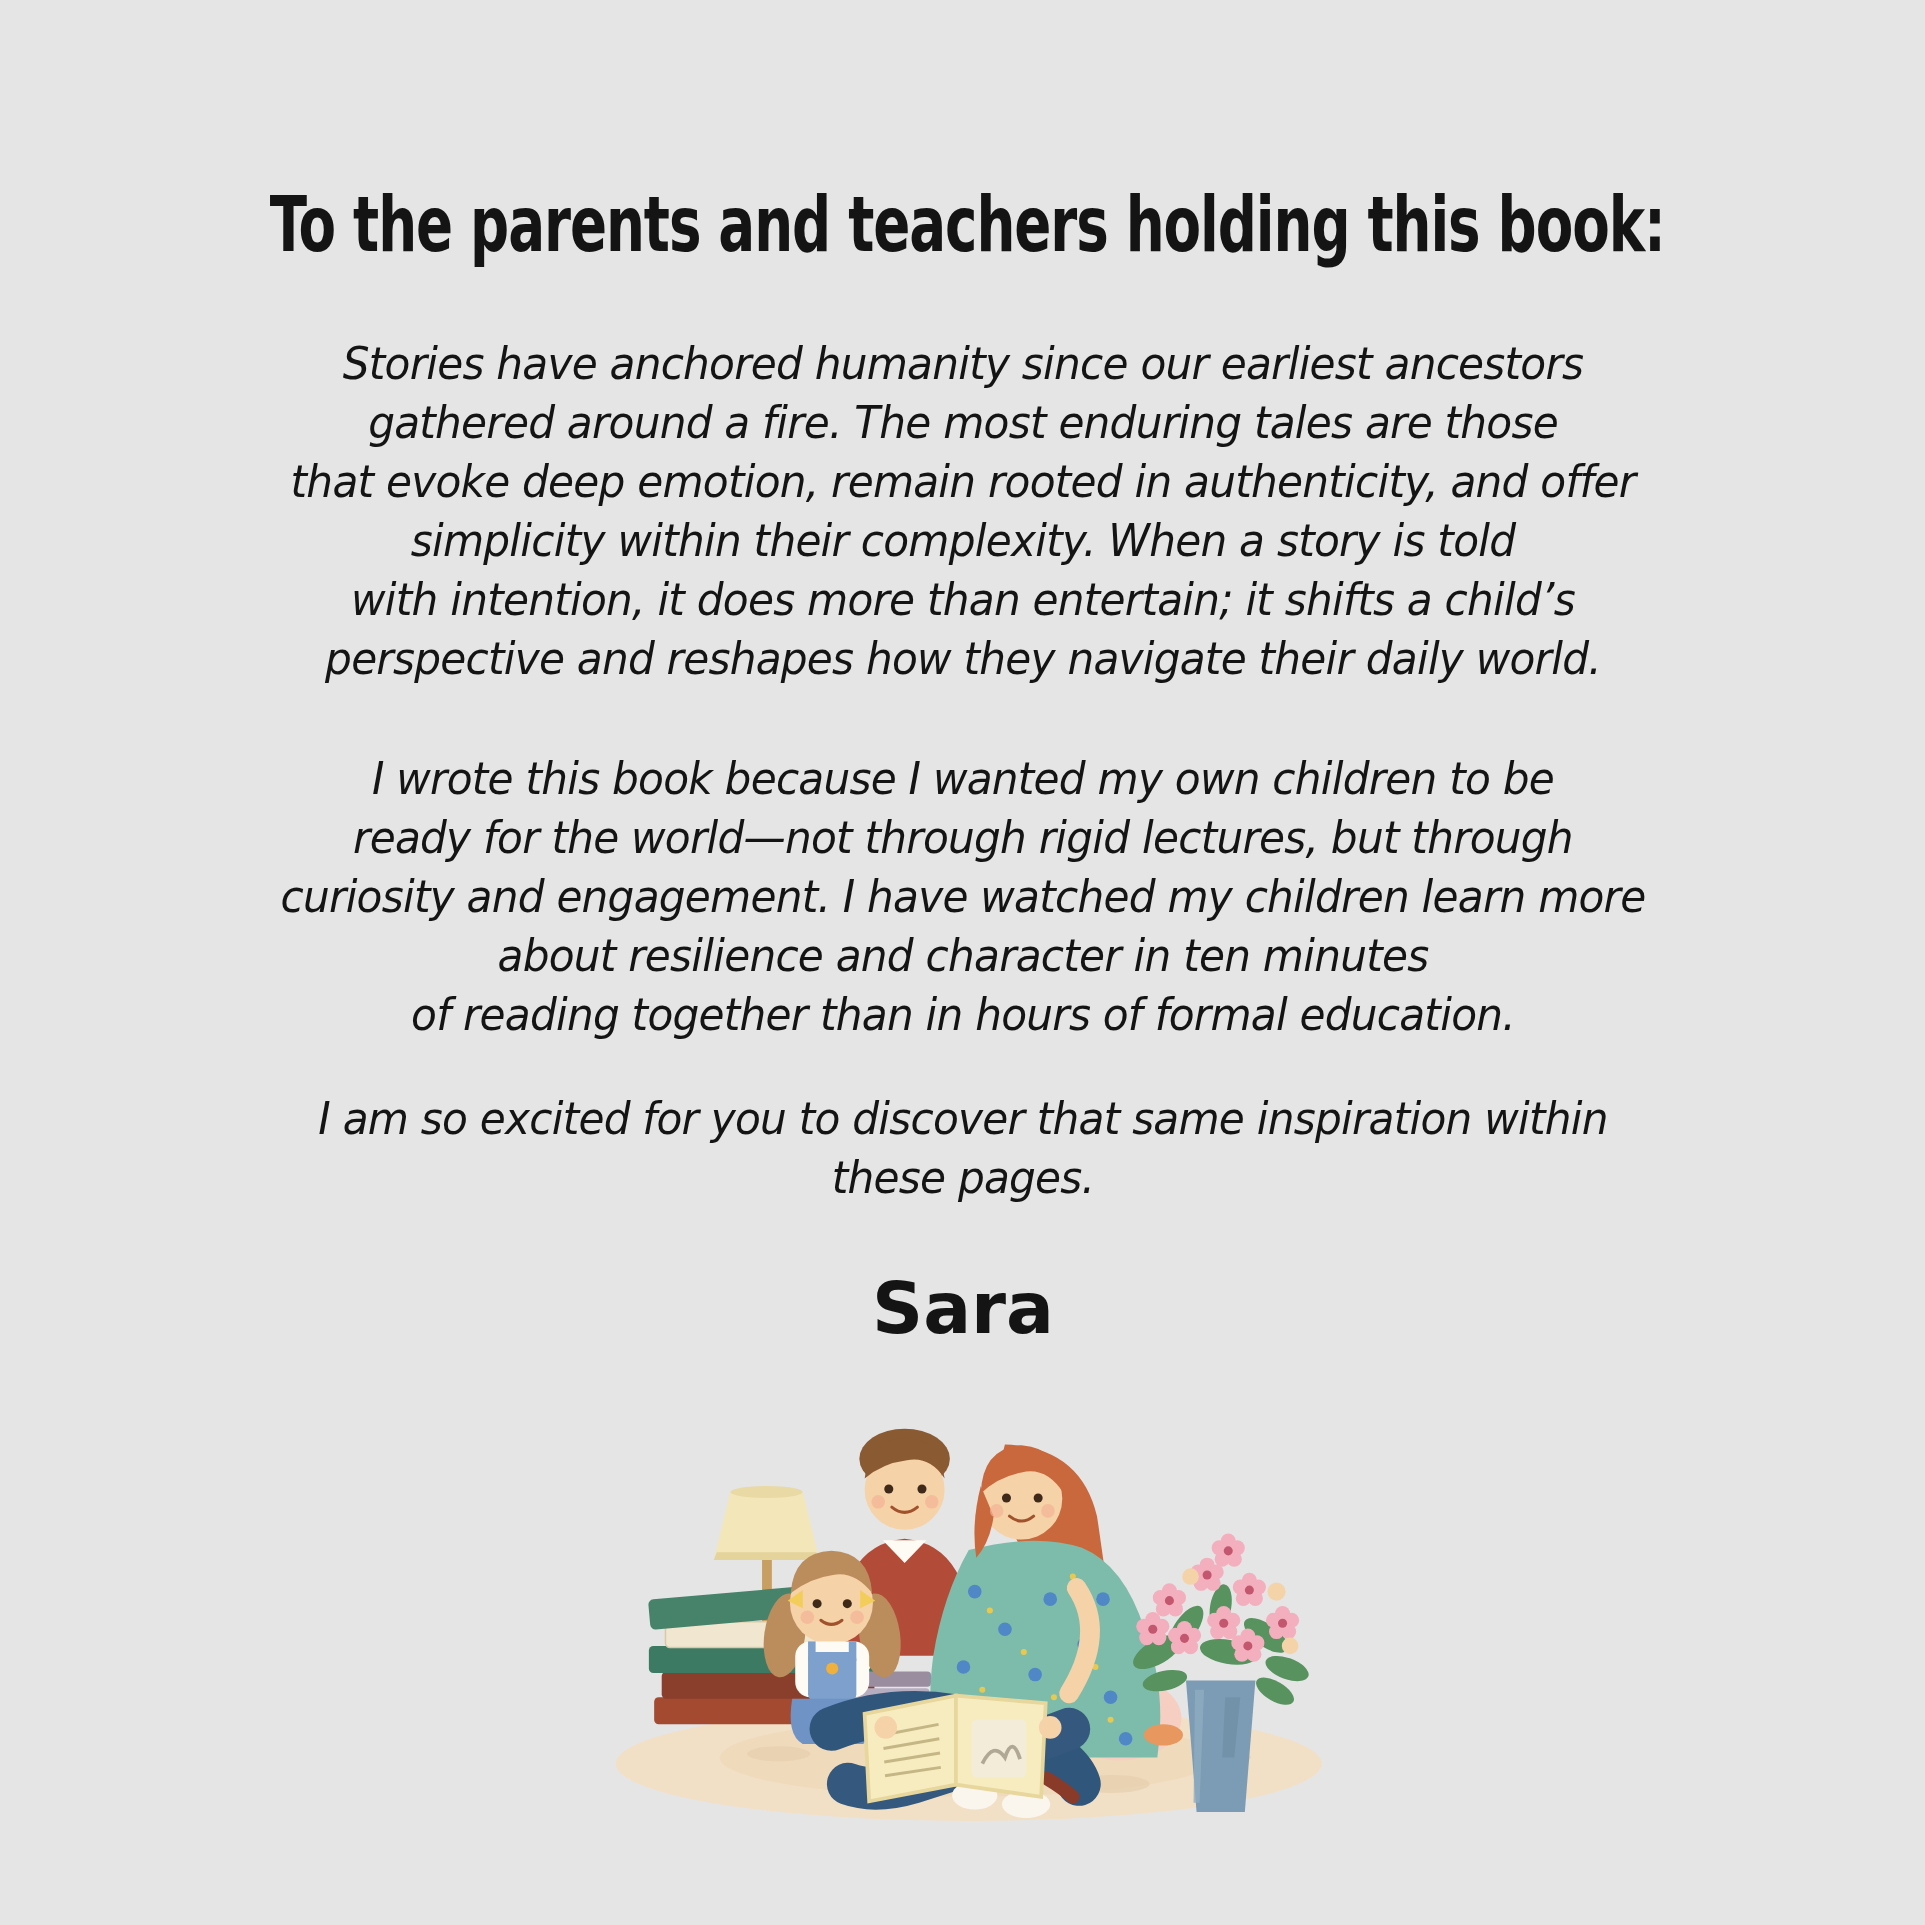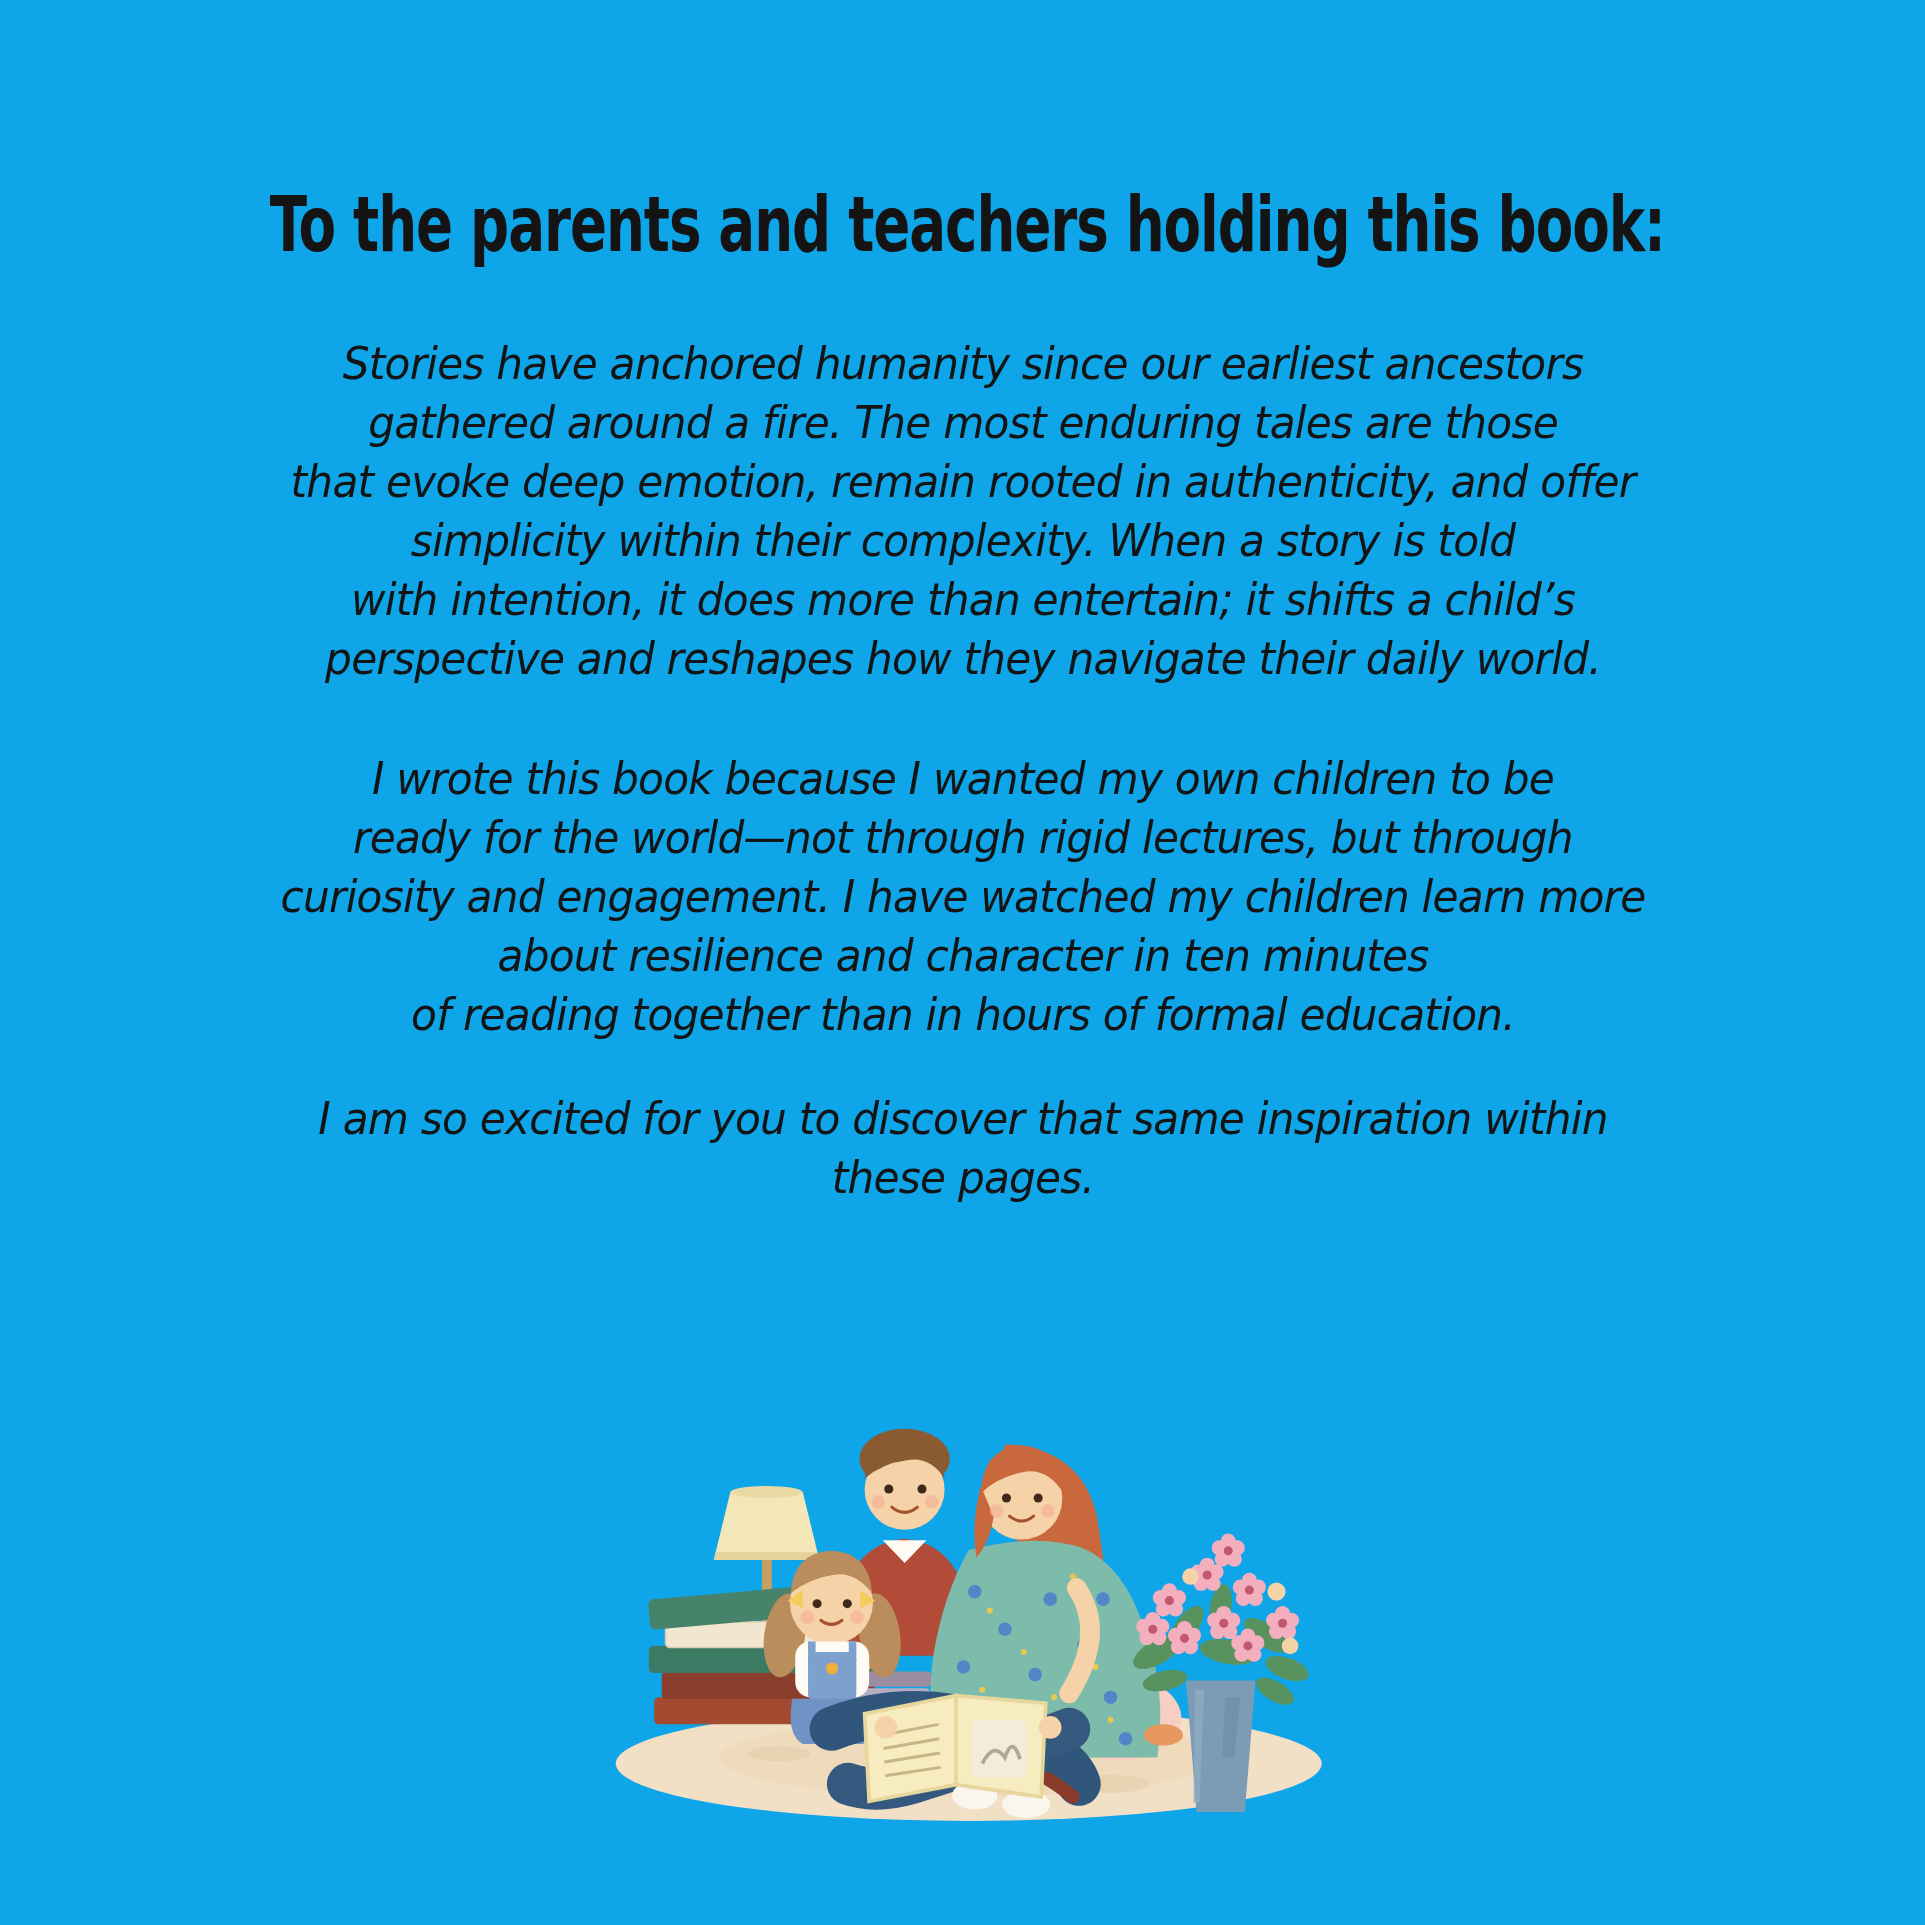--- a/index.html
+++ b/index.html
@@ -1,20 +1,20 @@
 <!DOCTYPE html>
 <html style="font-size:12px"><head>
 <meta charset="utf-8">
 <style>
   html,body{margin:0;padding:0;background:#ffffff;}
   body{
     width:1926px;height:1926px;position:relative;overflow:hidden;
     font-family:"DejaVu Sans", sans-serif;color:#141414;
   }
-  .page{position:absolute;inset:0;background:#0ea5e9;}
+  .page{position:absolute;inset:0;background:#e5e5e5;}
   .title{
     position:absolute;top:180px;left:0;width:100%;
     text-align:center;font-size:76px;font-weight:700;
     letter-spacing:-1.5px;margin:0;
     transform:scaleX(0.72);transform-origin:50% 50%;
     white-space:nowrap;
   }
   .bodytext{
     position:absolute;left:0;width:100%;margin:0;
     text-align:center;white-space:pre-line;
@@ -48,20 +48,21 @@
 with intention, it does more than entertain; it shifts a child’s
 perspective and reshapes how they navigate their daily world.</p>
   <p class="bodytext para2">I wrote this book because I wanted my own children to be
 ready for the world—not through rigid lectures, but through
 curiosity and engagement. I have watched my children learn more
 about resilience and character in ten minutes
 of reading together than in hours of formal education.</p>
   <p class="bodytext para3">I am so excited for you to discover that same inspiration within
 these pages.</p>
 
+  <div class="signature">Sara</div>
 
   <svg class="illustration" viewBox="0 0 1030 570" xmlns="http://www.w3.org/2000/svg">
 
     <defs>
       <g id="flower">
         <circle cx="0" cy="-13" r="10"></circle>
         <circle cx="12" cy="-4" r="10"></circle>
         <circle cx="8" cy="11" r="10"></circle>
         <circle cx="-8" cy="11" r="10"></circle>
         <circle cx="-12" cy="-4" r="10"></circle>

